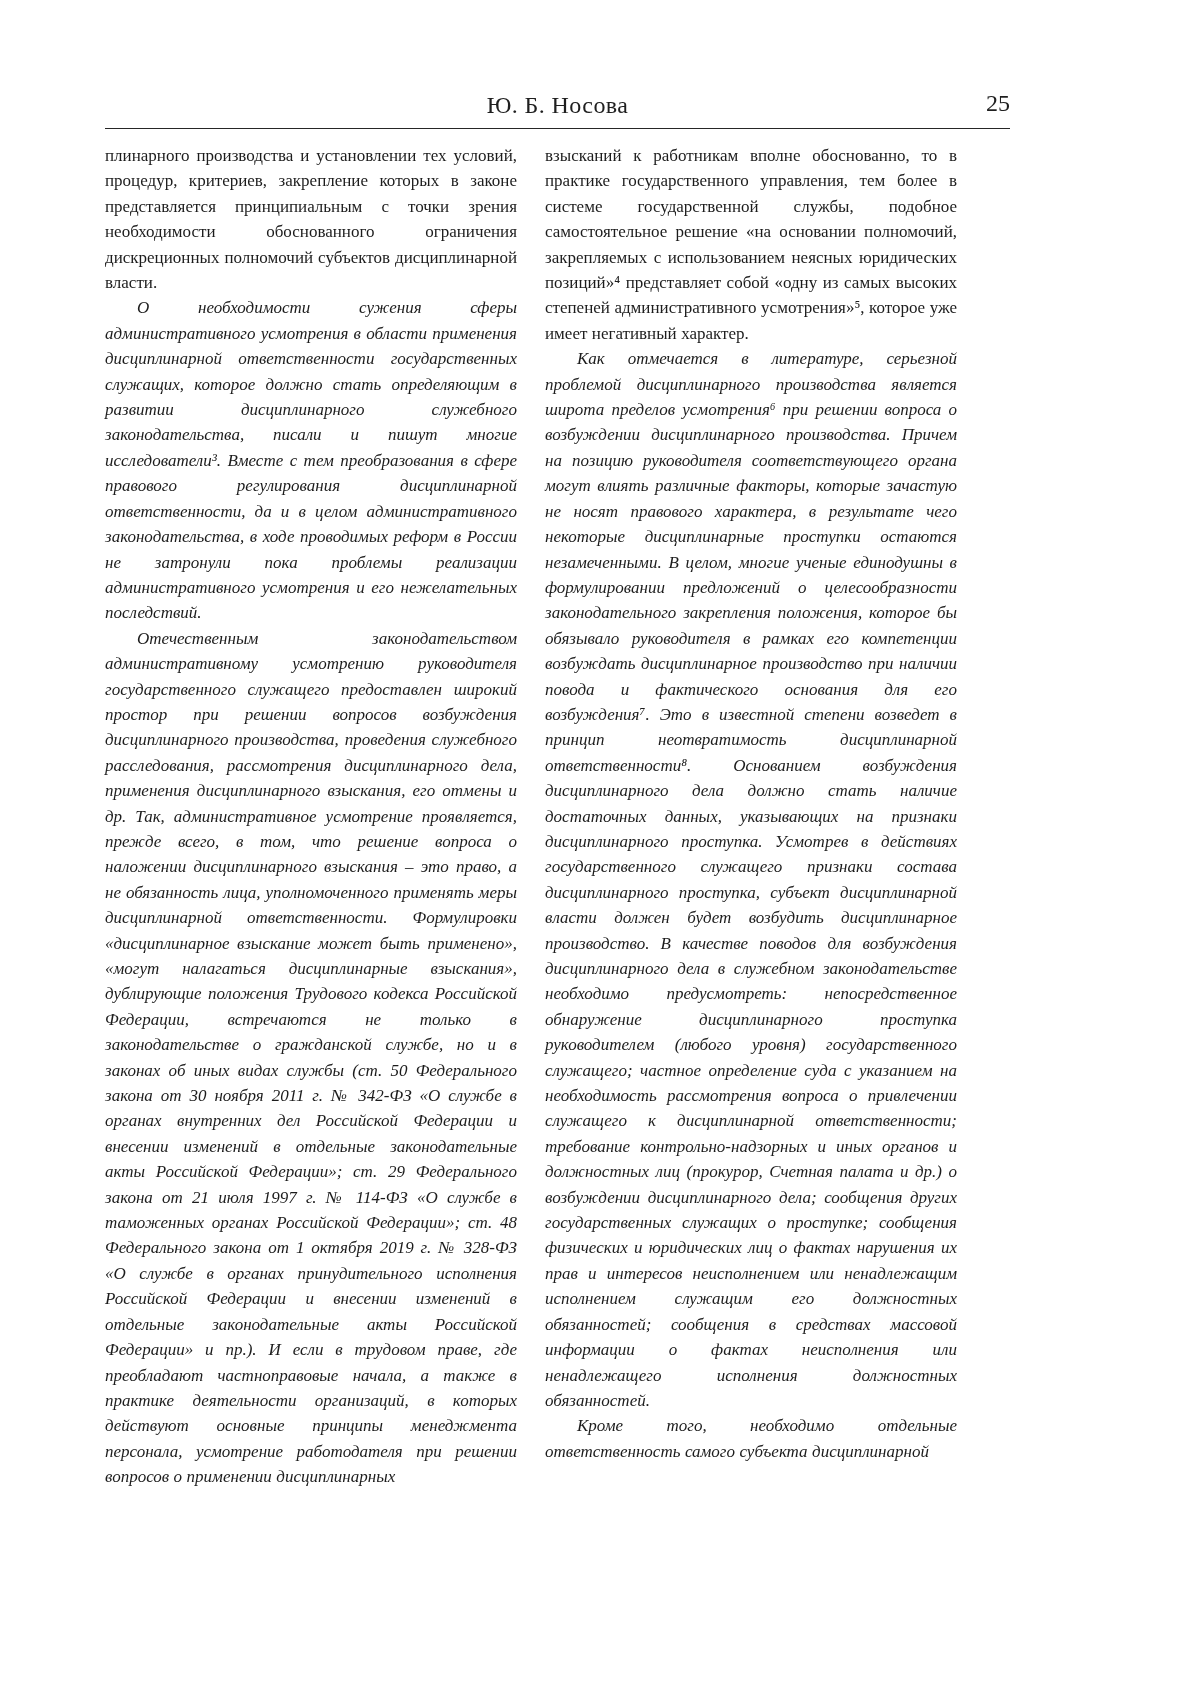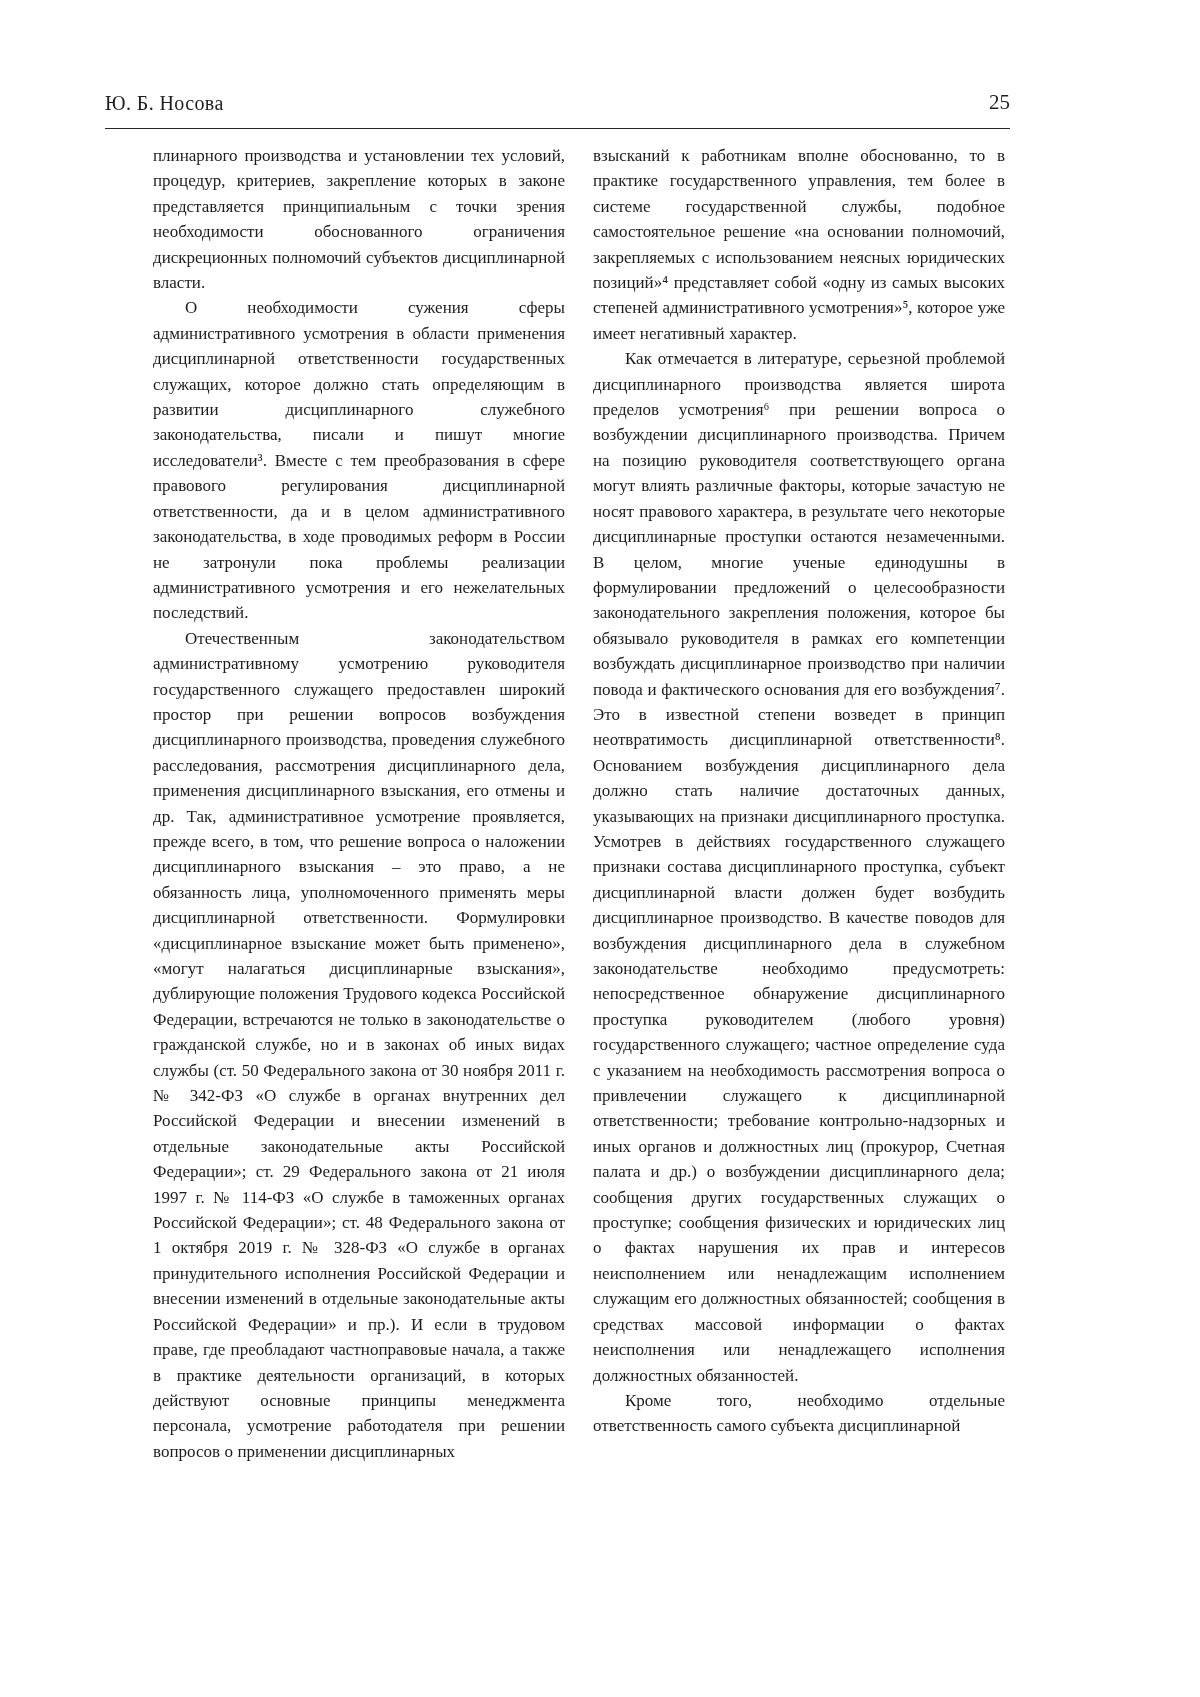--- a/index.html
+++ b/index.html
@@ -23,58 +23,59 @@
   }
   .running-head {
     position: relative;
     width: 905px;
     height: 28px;
   }
   .author {
     position: absolute;
     left: 0;
     right: 0;
-    font-size: 20px;
+    text-align: center;
+    font-size: 24px;
     letter-spacing: 0.4px;
     color: #1f1f1f;
   }
   .page-number {
     position: absolute;
     right: 0;
     top: -2px;
-    font-size: 21px;
+    font-size: 24px;
     color: #1f1f1f;
   }
   .rule {
     width: 905px;
     border-bottom: 1.6px solid #262626;
     margin-top: 8px;
   }
   .columns {
     display: flex;
     gap: 28px;
     margin-top: 14px;
     width: 852px;
-    margin-left: 48px;
   }
   .column {
     flex: 0 0 412px;
     width: 412px;
   }
   .column p.para {
     margin: 0;
     font-size: 17px;
     line-height: 25.4px;
     text-align: justify;
     hyphens: auto;
     -webkit-hyphens: auto;
     word-spacing: 0.2px;
   }
   .column p.para.indent {
     text-indent: 32px;
+    font-style: italic;
   }
 </style>
 </head>
 <body>
 
 <div class="page">
 
   <header class="running-head">
     <div class="author">Ю. Б. Носова</div>
     <div class="page-number">25</div>

